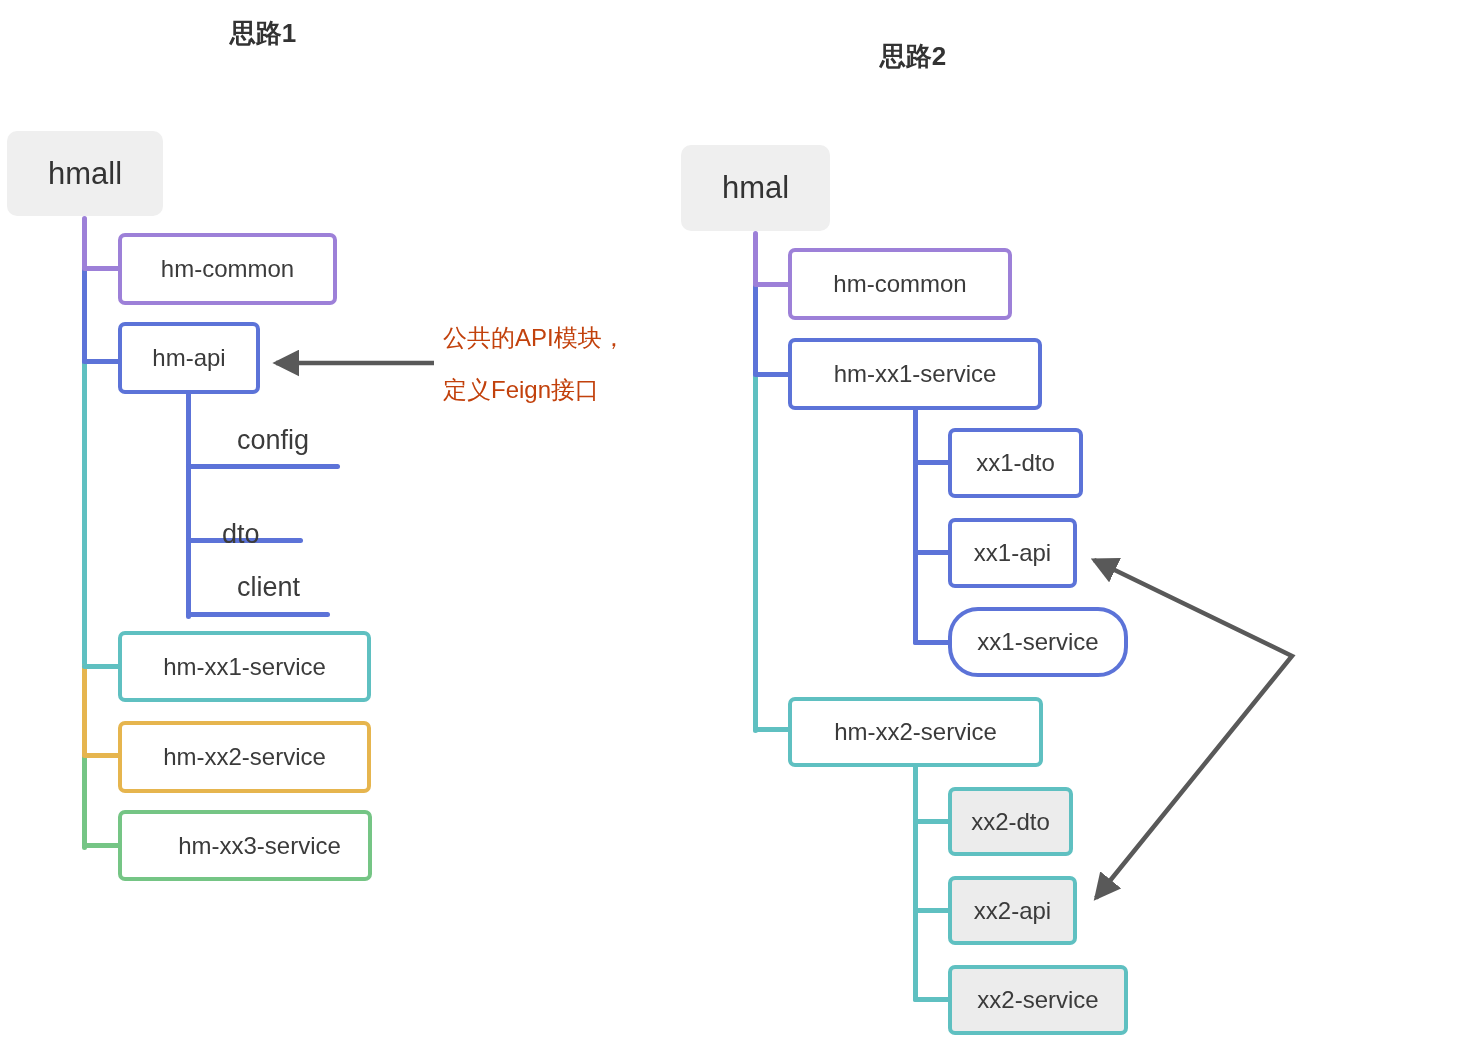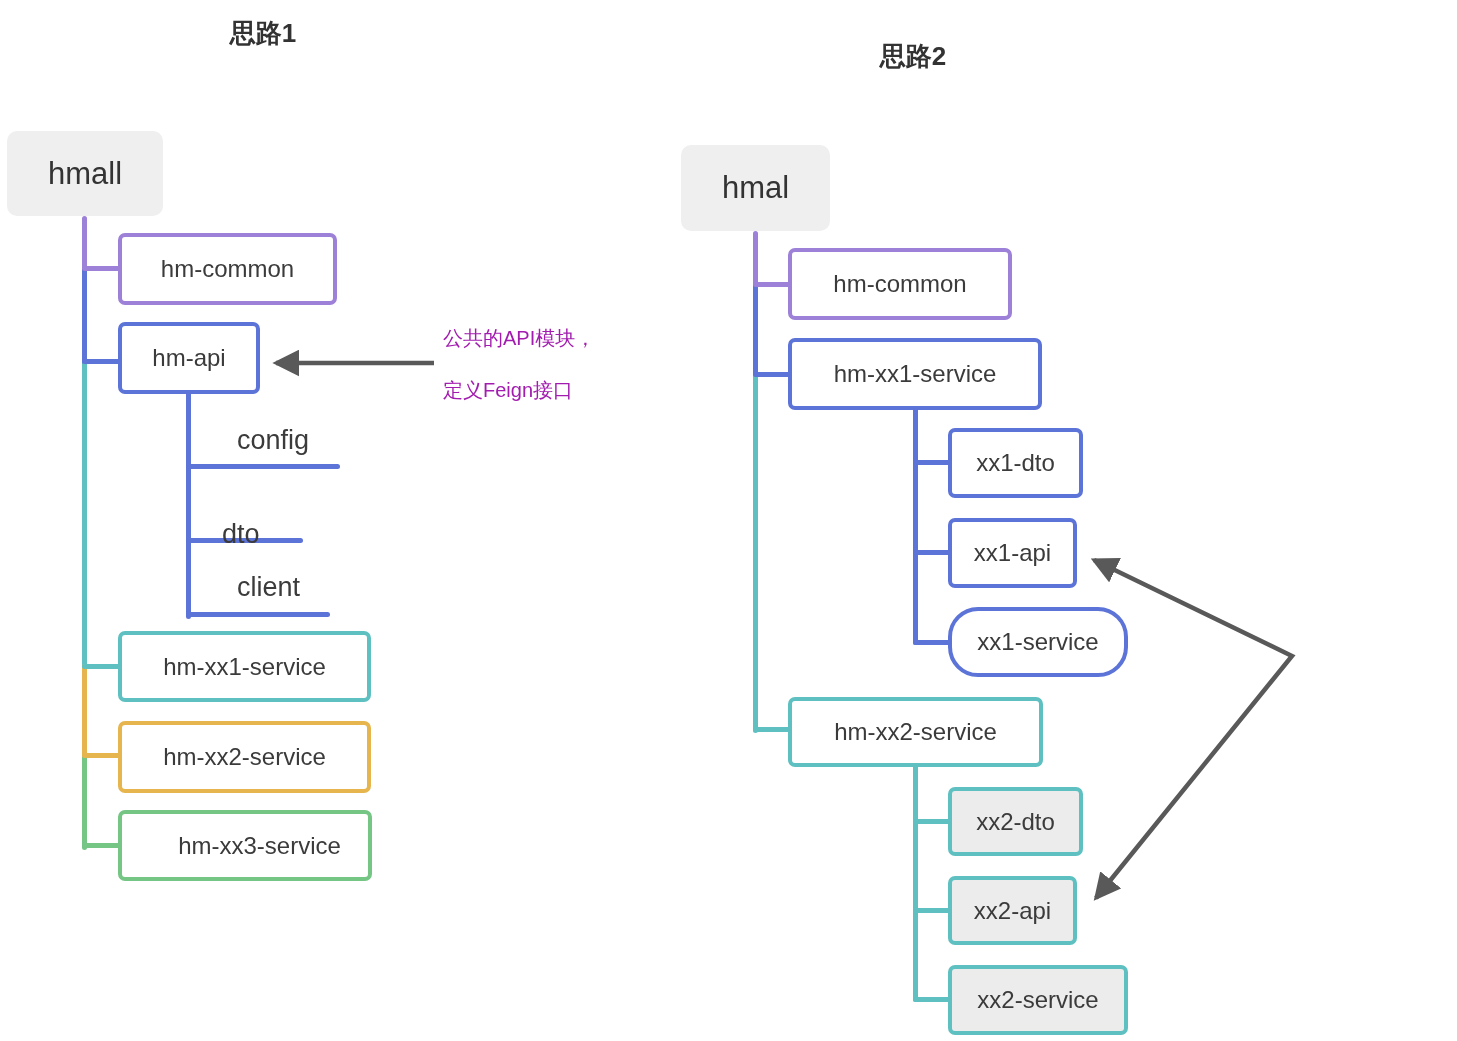--- a/index.html
+++ b/index.html
@@ -20,21 +20,21 @@
     font-size:24px;color:#3b3b3b;white-space:nowrap;
   }
   .vline{position:absolute;width:5px;border-radius:3px;}
   .hline{position:absolute;height:5px;border-radius:3px;}
   .b-purple{border-color:#9d80d8}.b-blue{border-color:#5c73d8}.b-teal{border-color:#5fc0c1}
   .b-yellow{border-color:#e6b54e}.b-green{border-color:#75c585}
   .l-purple{background:#9d80d8}.l-blue{background:#5c73d8}.l-teal{background:#5fc0c1}
   .l-yellow{background:#e6b54e}.l-green{background:#75c585}
   .fill-gray{background:#ececec;}
   .sublabel{position:absolute;font-size:27px;color:#3b3b3b;line-height:34px;white-space:nowrap;}
-  .note{position:absolute;font-size:20px;color:#a21caf;line-height:52px;white-space:nowrap;}
+  .note{position:absolute;font-size:24px;color:#c2410c;line-height:52px;white-space:nowrap;}
   .arrow-layer{position:absolute;left:0;top:0;width:1457px;height:1041px;pointer-events:none;}
 </style>
 </head>
 <body>
 
 <div class="canvas">
 
   <div class="title" style="left:153px;top:16px;">思路1</div>
 
   <div class="root" style="left:7px;top:131px;width:156px;height:85px;justify-content:center;">
@@ -117,21 +117,21 @@
     <span>xx1-api</span>
   </div>
   <div class="box b-blue" style="left:948px;top:607px;width:180px;height:70px;border-radius:30px;">
     <span>xx1-service</span>
   </div>
 
   <div class="vline l-teal" style="left:913px;top:765px;height:237px;"></div>
   <div class="hline l-teal" style="left:913px;top:819px;width:40px;"></div>
   <div class="hline l-teal" style="left:913px;top:908px;width:40px;"></div>
   <div class="hline l-teal" style="left:913px;top:997px;width:40px;"></div>
-  <div class="box b-teal fill-gray" style="left:948px;top:787px;width:135px;height:69px;">
+  <div class="box b-teal fill-gray" style="left:948px;top:787px;width:125px;height:69px;">
     <span>xx2-dto</span>
   </div>
   <div class="box b-teal fill-gray" style="left:948px;top:876px;width:129px;height:69px;justify-content:center;">
     <span>xx2-api</span>
   </div>
   <div class="box b-teal fill-gray" style="left:948px;top:965px;width:180px;height:70px;align-items:center;">
     <span>xx2-service</span>
   </div>
 
 

